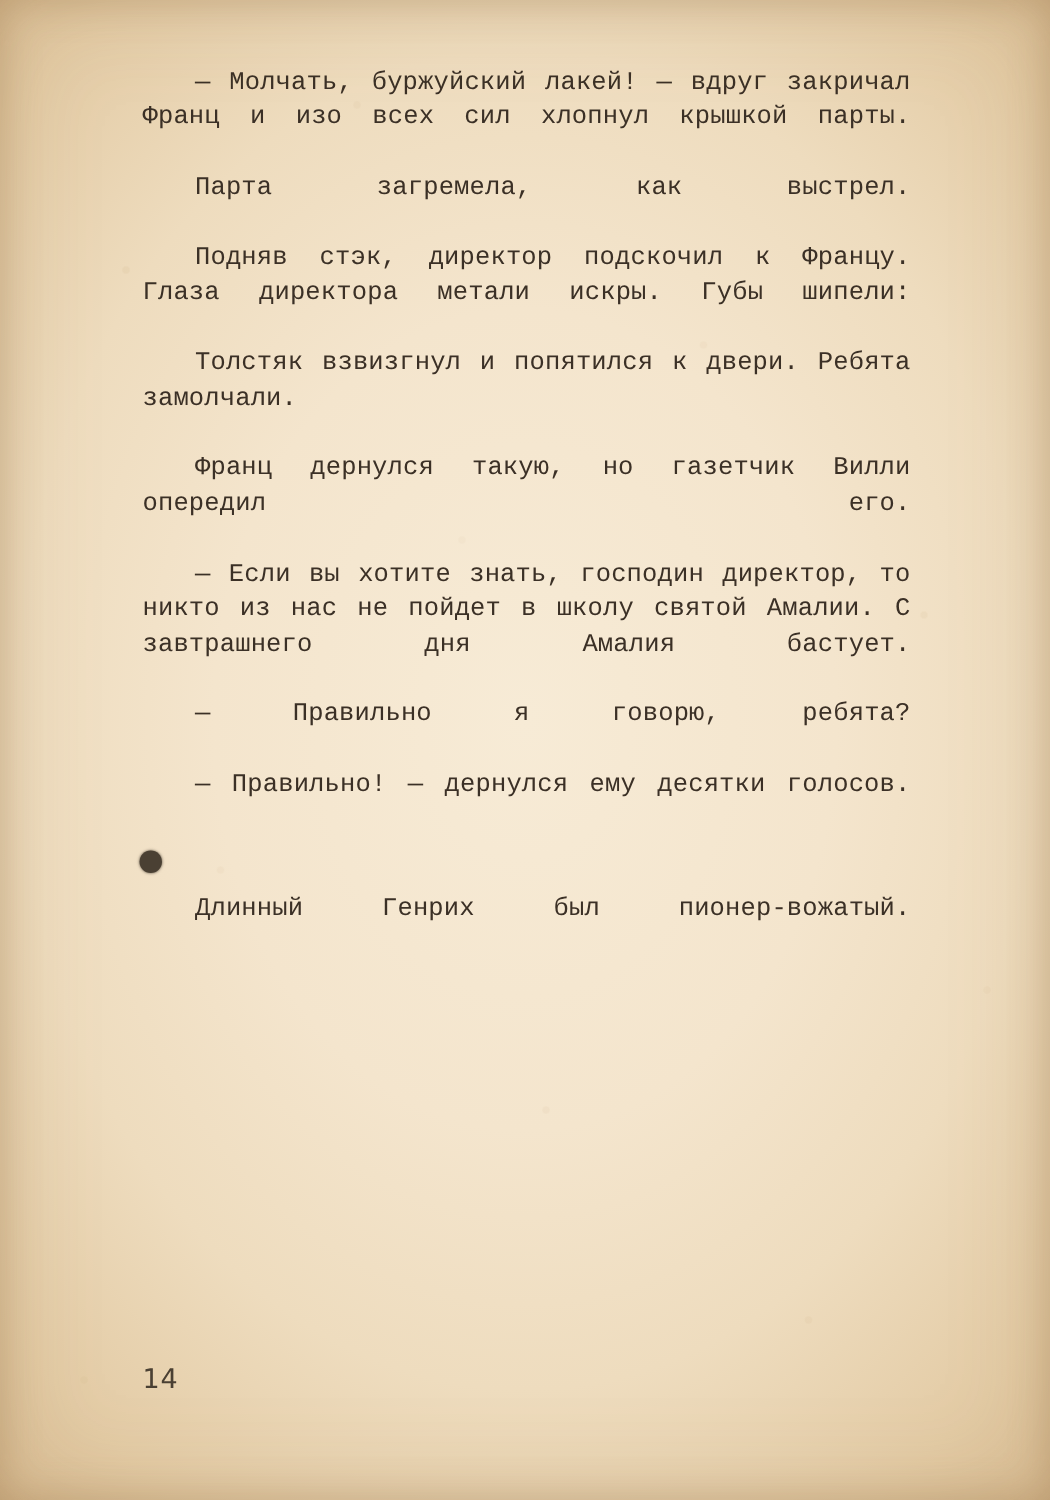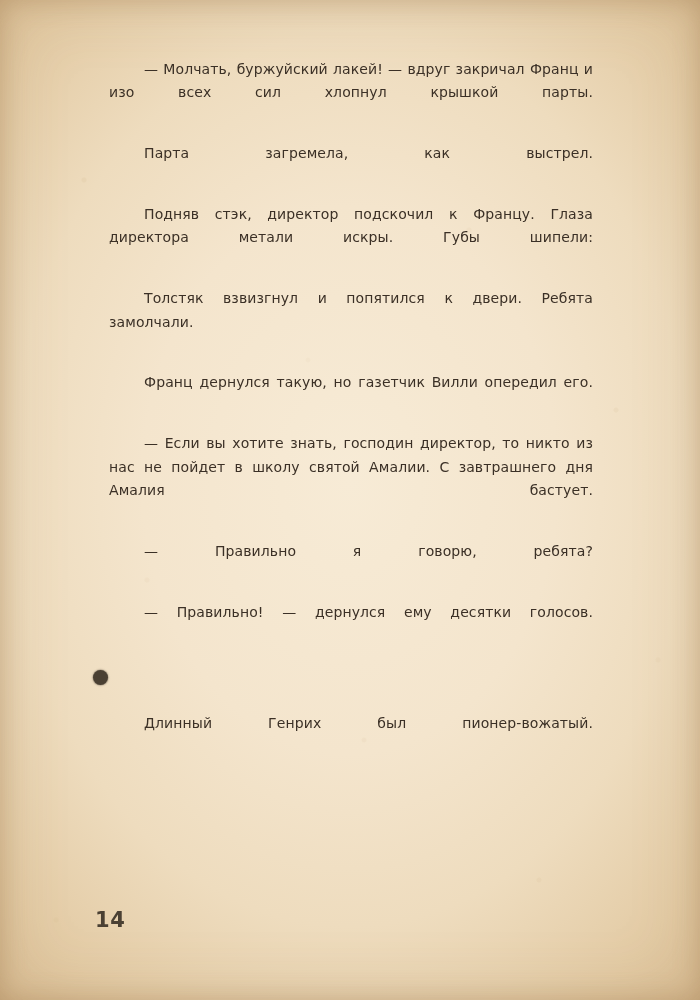--- a/index.html
+++ b/index.html
@@ -53,29 +53,30 @@
   }
 
   .text-block {
     position: absolute;
     left: 95px;
     top: 44px;
     width: 512px;
   }
 
   p.para {
-    margin: 14px;
+    margin: 0;
     color: #3b3026;
-    font-size: 14px;
+    font-size: 17px;
     line-height: 23.4px;
     text-align: justify;
     text-justify: inter-word;
     letter-spacing: 0.1px;
     word-spacing: 0.4px;
     text-indent: 35px;
+    font-family: Liberation Mono, monospace;
     -webkit-font-smoothing: none;
   }
   
   p.para::after {
     content: "";
     display: inline-block;
     width: 100%;
   }
 
   
@@ -92,24 +93,23 @@
     border-radius: 50%;
     background: #4a4033;
     box-shadow: 0 0 1.5px 0.5px rgba(74,64,51,0.55);
   }
 
   .page-number {
     position: absolute;
     left: 95px;
     top: 911px;
     color: #4a4033;
-    font-size: 21px;
+    font-size: 18px;
     line-height: 18px;
     letter-spacing: 0.6px;
-    font-weight: bold;
   }
 </style>
 </head>
 <body>
 
 <div class="page">
 
   <div class="page-grain"></div>
 
   <div class="text-block">

